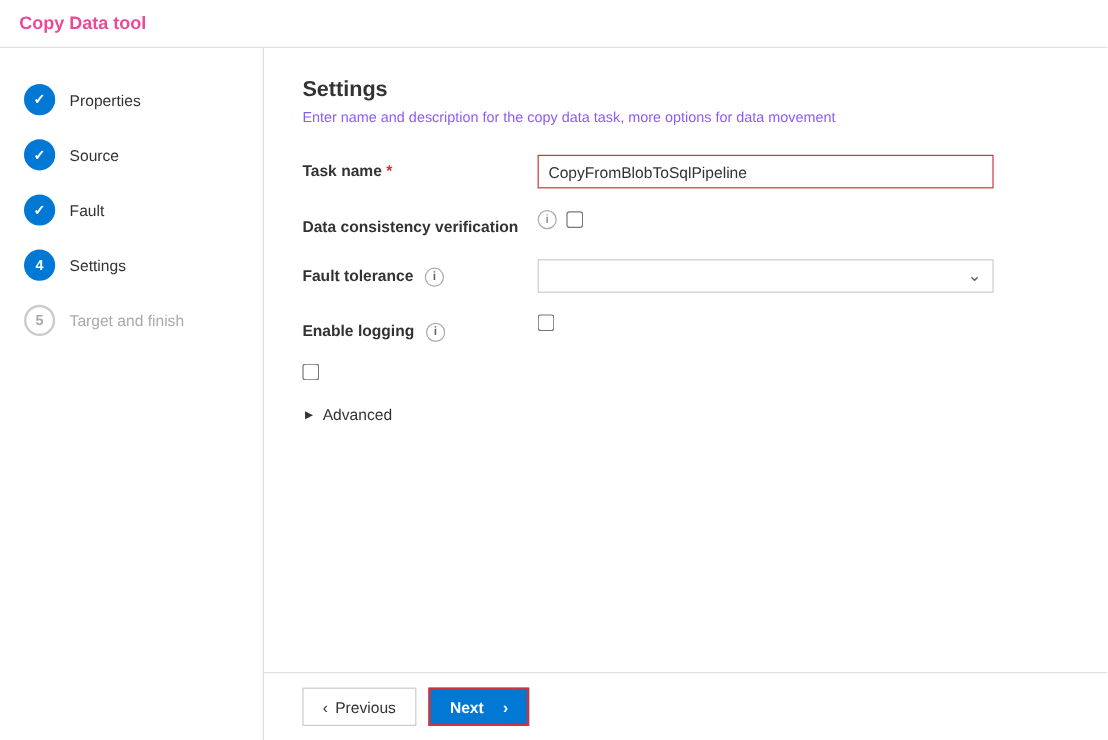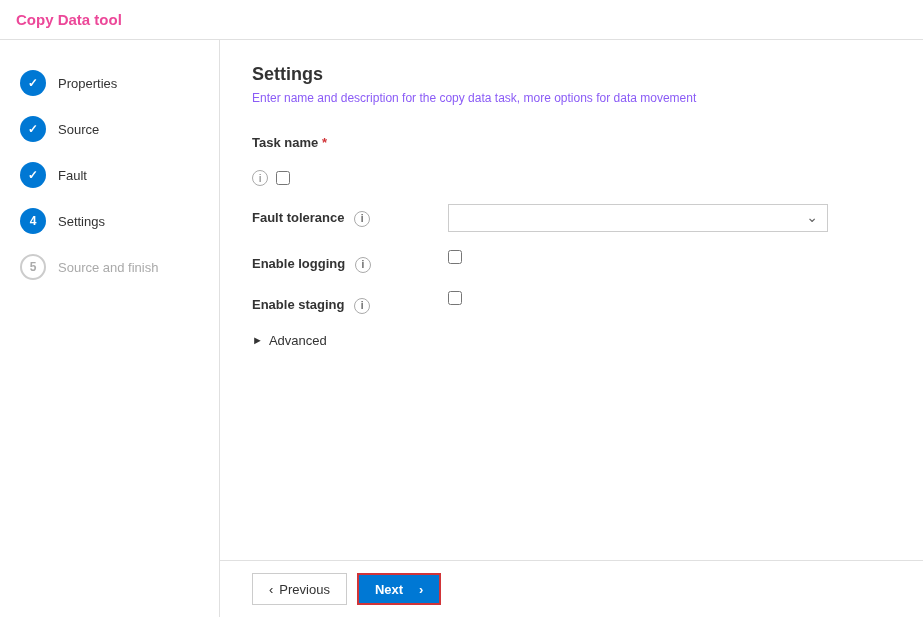--- a/index.html
+++ b/index.html
@@ -320,41 +320,45 @@
       <div class="step-circle active">
         <span>4</span>
       </div>
       <span class="step-label">Settings</span>
     </div>
 
     <div class="step-item">
       <div class="step-circle inactive">
         <span>5</span>
       </div>
-      <span class="step-label inactive">Source and finish</span>
+      <span class="step-label inactive">Target and finish</span>
     </div>
 
   </div>
 
   <div class="content-area">
 
     <div class="content-main">
 
       <div class="section-title">Settings</div>
       <div class="section-subtitle">Enter name and description for the copy data task, more options for data movement</div>
 
       <div class="form-row">
         <div class="form-label">
           <span>Task name</span>
           <span class="required"> *</span>
         </div>
+        <div class="form-control-area">
+          <input type="text" class="text-input" value="CopyFromBlobToSqlPipeline" style="">
+        </div>
       </div>
 
 
       <div class="form-row">
+        <div class="data-consistency-label">Data consistency verification</div>
         <div class="form-control-area">
           <div class="checkbox-row">
             <span class="info-icon">i</span>
             <input type="checkbox" class="checkbox" style="">
           </div>
         </div>
       </div>
 
       <div class="form-row">
         <div class="form-label">
@@ -374,24 +378,20 @@
         <div class="form-label">
           <span>Enable logging</span>
           <span class="info-icon" style="margin-left:6px; vertical-align:middle;">i</span>
         </div>
         <div class="form-control-area">
           <input type="checkbox" class="checkbox" style="">
         </div>
       </div>
 
       <div class="form-row">
-        <div class="form-label">
-          <span>Enable staging</span>
-          <span class="info-icon" style="margin-left:6px; vertical-align:middle;">i</span>
-        </div>
         <div class="form-control-area">
           <input type="checkbox" class="checkbox" style="">
         </div>
       </div>
 
       <div class="advanced-row" style="margin-left: 0px;">
         <span class="chevron-right">►</span>
         <span class="advanced-label">Advanced</span>
       </div>
 

